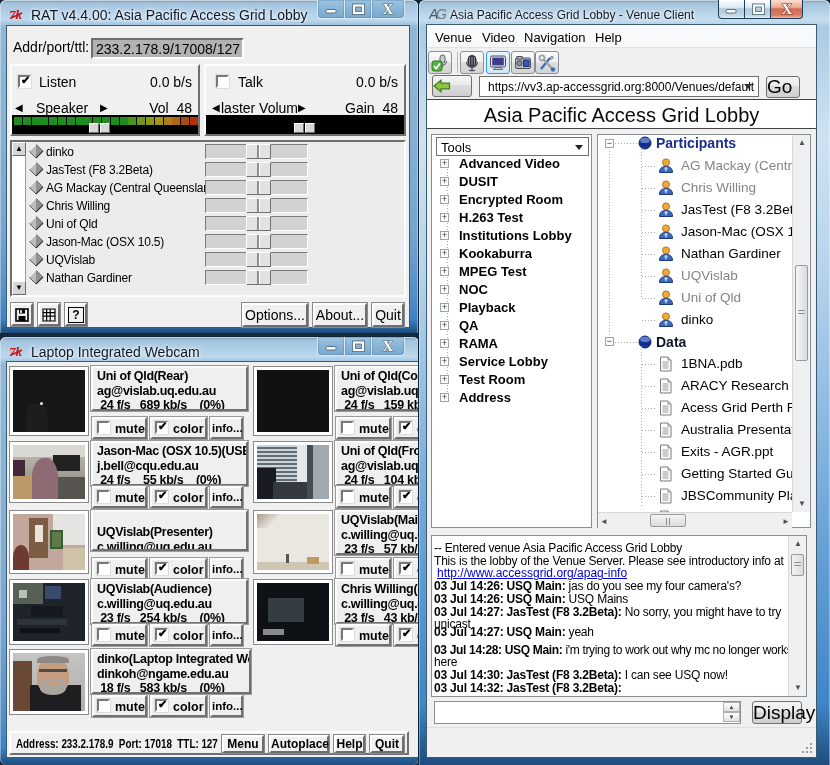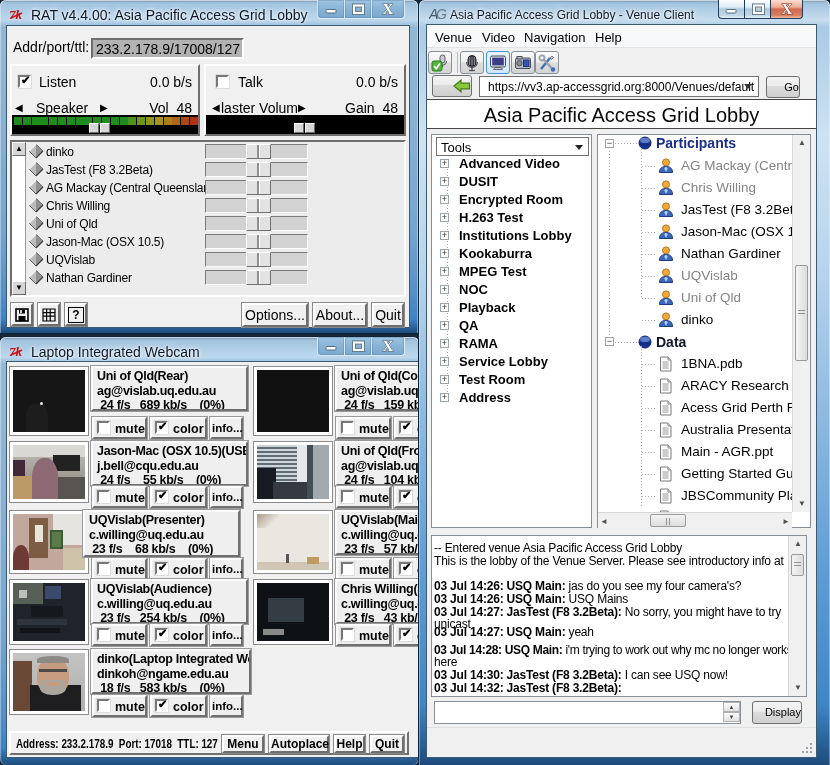--- a/index.html
+++ b/index.html
@@ -14,21 +14,21 @@
  background:linear-gradient(#fdfeff,#dcebf5 40%,#b0c9dd 50%,#c2d7e7 85%,#e3eff7)}
 .capi{height:19px;border:1px solid #d8ecf8;border-top:none;margin-left:-1px;display:flex;align-items:center;justify-content:center;background:linear-gradient(#9dc4e2,#85b1d4 60%,#7aa8cf);box-shadow:inset 0 0 0 1px rgba(60,100,140,.25)}
 .cap.cl{background:linear-gradient(#fcded2,#f0ab92 40%,#d06a52 50%,#d87e60 85%,#f0bfa8)}
 .winv{background:linear-gradient(180deg,#6d8ca6 0,#a3c3dd 3px,#c6ddee 20px,#a9cbe4 27px,#cfe2f1 18%,#b6d4ec 35%,#8cb9e0 55%,#5f9cd4 75%,#3f86c6 92%,#1d4c7c 100%)}
 .rp{border:2px solid;border-color:#fdfdfd #6f6f6f #6f6f6f #fdfdfd}
 .sp{border:2px solid;border-color:#6f6f6f #fdfdfd #fdfdfd #6f6f6f}
 .ck{position:absolute;width:13px;height:13px;background:#fff;border:2px solid;border-color:#777 #fff #fff #777;box-shadow:0 0 0 1px #ddd}
 .ck b{position:absolute;left:1px;top:-3px;font-size:11px;color:#000}
 .tbtn{position:absolute;background:#f0f0f0;border:2px solid;border-color:#fff #6e6e6e #6e6e6e #fff;box-shadow:0 0 0 1px #8a8a8a;
  font-size:14px;text-align:center;color:#000}
-.w7b{position:absolute;border:1px solid #707070;border-radius:3px;background:linear-gradient(#f4f4f4,#ebebeb 45%,#dcdcdc 46%,#cfcfcf);font-size:11px;text-align:right}
+.w7b{position:absolute;border:1px solid #707070;border-radius:3px;background:linear-gradient(#f4f4f4,#ebebeb 45%,#dcdcdc 46%,#cfcfcf);font-size:19px;text-align:left}
 .led{position:absolute;width:8px;height:8px}
 .sltrack{position:absolute;height:13px;background:#d2d2d2;border:1px solid;border-color:#7a7a7a #fff #fff #7a7a7a}
 .slh{position:absolute;width:24px;height:13px;background:#e2e2e2;border:1px solid;border-color:#fff #707070 #707070 #fff}
 .slh:before{content:"";position:absolute;left:10px;top:0;width:2px;height:13px;background:#909090;border-right:1px solid #fff}.t14{font-size:14px}
 .treeb{position:absolute;width:9px;height:9px;background:#fbfbfb;border:1px solid #9aa4ac;font-size:9px;line-height:7px;text-align:center;color:#333}
 .thumb{position:absolute;background:#fff;border:1px solid #8a8a8a;padding:3px}
 .thumb .im{position:relative;width:100%;height:100%;overflow:hidden}
 .ibox{position:absolute;background:#efefef;border:2px solid;border-color:#fbfbfb #707070 #707070 #fbfbfb;box-shadow:0 0 0 1px #9a9a9a;overflow:hidden}
 .ibox div{font-weight:bold;font-size:12.5px;letter-spacing:-0.3px;line-height:14.5px;padding-left:4px;white-space:nowrap}
 .cgrp{position:absolute;background:#efefef;border:2px solid;border-color:#fbfbfb #707070 #707070 #fbfbfb;box-shadow:0 0 0 1px #9a9a9a;font-weight:bold;font-size:12.5px}
@@ -114,21 +114,21 @@
         <div class="im">
           <div class="a" style="left:0;top:0;width:100%;height:100%;background:#c2a89c"></div>
           <div class="a" style="left:55%;top:0;width:45%;height:55%;background:#e6e4e0"></div>
           <div class="a" style="left:22%;top:8%;width:26%;height:70%;background:#7c5c42"></div>
           <div class="a" style="left:30%;top:20%;width:12%;height:30%;background:#e8e4da"></div>
           <div class="a" style="left:52%;top:28%;width:18%;height:34%;background:#5d7a4a;border:2px solid #3c5c34"></div>
           <div class="a" style="left:0;top:55%;width:22%;height:45%;background:#6e3a34;border-radius:50% 50% 0 0"></div>
           <div class="a" style="left:70%;top:60%;width:30%;height:40%;background:#cec2a8"></div>
         </div>
       </div>
-      <div class="ibox" style="left:76px;top:148px;width:157px;height:47px;padding-top:1px">
+      <div class="ibox" style="left:84px;top:148px;width:157px;height:41px;padding-top:13px">
         <div>UQVislab(Presenter)</div>
         <div>c.willing@uq.edu.au</div>
         <div>&nbsp;23 f/s&nbsp;&nbsp;&nbsp;&nbsp;68 kb/s&nbsp;&nbsp;&nbsp;&nbsp;(0%)</div>
       </div>
       <div class="cgrp" style="left:85px;top:196px;width:55px;height:22px">
         <div class="ck" style="left:3px;top:2px"></div>
         <div class="a" style="left:21px;top:3px">mute</div>
       </div>
       <div class="cgrp" style="left:143px;top:196px;width:57px;height:22px">
         <div class="ck" style="left:3px;top:2px">
@@ -689,21 +689,21 @@
             <path d="M10 1 v3 h3" fill="#d8d8d8" stroke="#8a8a8a"></path>
             <path d="M4.5 6h6 M4.5 8h6 M4.5 10h6 M4.5 12h6" stroke="#9a9a9a" stroke-width="1"></path>
           </svg></div>
         <div class="a" style="left:83px;top:287px;font-size:13.5px;color:#000;white-space:nowrap">Australia Presentatio</div>
         <div class="a" style="left:44px;top:317px;width:15px;height:1px;background-image:linear-gradient(90deg,#aaa 1px,transparent 1px);background-size:3px 1px"></div>
         <div class="a" style="left:60px;top:309px"><svg width="15" height="16" viewBox="0 0 15 16">
             <path d="M2.5 1 h7.5 l3 3 v11 h-10.5 z" fill="#fdfdfd" stroke="#7a7a7a"></path>
             <path d="M10 1 v3 h3" fill="#d8d8d8" stroke="#8a8a8a"></path>
             <path d="M4.5 6h6 M4.5 8h6 M4.5 10h6 M4.5 12h6" stroke="#9a9a9a" stroke-width="1"></path>
           </svg></div>
-        <div class="a" style="left:83px;top:309px;font-size:13.5px;color:#000;white-space:nowrap">Main - AGR.ppt</div>
+        <div class="a" style="left:83px;top:309px;font-size:13.5px;color:#000;white-space:nowrap">Exits - AGR.ppt</div>
         <div class="a" style="left:44px;top:339px;width:15px;height:1px;background-image:linear-gradient(90deg,#aaa 1px,transparent 1px);background-size:3px 1px"></div>
         <div class="a" style="left:60px;top:331px"><svg width="15" height="16" viewBox="0 0 15 16">
             <path d="M2.5 1 h7.5 l3 3 v11 h-10.5 z" fill="#fdfdfd" stroke="#7a7a7a"></path>
             <path d="M10 1 v3 h3" fill="#d8d8d8" stroke="#8a8a8a"></path>
             <path d="M4.5 6h6 M4.5 8h6 M4.5 10h6 M4.5 12h6" stroke="#9a9a9a" stroke-width="1"></path>
           </svg></div>
         <div class="a" style="left:83px;top:331px;font-size:13.5px;color:#000;white-space:nowrap">Getting Started Guid</div>
         <div class="a" style="left:44px;top:361px;width:15px;height:1px;background-image:linear-gradient(90deg,#aaa 1px,transparent 1px);background-size:3px 1px"></div>
         <div class="a" style="left:60px;top:353px"><svg width="15" height="16" viewBox="0 0 15 16">
             <path d="M2.5 1 h7.5 l3 3 v11 h-10.5 z" fill="#fdfdfd" stroke="#7a7a7a"></path>
@@ -729,20 +729,21 @@
       <div class="a" style="left:171px;top:487px;width:194px;height:16px;background:#f0f0f0;border-top:1px solid #d8d8d8">
         <div class="a" style="left:2px;top:4px;font-size:8px;color:#505050">◄</div>
         <div class="a" style="left:52px;top:1px;width:36px;height:13px;background:linear-gradient(#f4f4f4,#dcdcdc);border:1px solid #9a9a9a;border-radius:2px">
           <div style="margin:3px auto 0;width:4px;height:7px;border-left:1px solid #909090;border-right:1px solid #909090"></div>
         </div>
         <div class="a" style="right:2px;top:4px;font-size:8px;color:#505050">►</div>
       </div>
       <div class="a" style="left:4px;top:510px;width:376px;height:162px;background:#fff;border:1px solid #888e95;overflow:hidden" id="chat">
         <div class="a" style="left:2px;top:5.0px;font-size:12px;letter-spacing:-0.2px;white-space:nowrap">-- Entered venue Asia Pacific Access Grid Lobby</div>
         <div class="a" style="left:2px;top:17.7px;font-size:12px;letter-spacing:-0.2px;white-space:nowrap">This is the lobby of the Venue Server. Please see introductory info at</div>
+        <div class="a" style="left:5px;top:30.4px;font-size:12px;color:#0000d4;text-decoration:underline;white-space:nowrap">http://www.accessgrid.org/apag-info</div>
         <div class="a" style="left:2px;top:43.1px;font-size:12px;letter-spacing:-0.2px;white-space:nowrap"><b>03 Jul 14:26: USQ Main:</b> jas do you see my four camera's?</div>
         <div class="a" style="left:2px;top:55.8px;font-size:12px;letter-spacing:-0.2px;white-space:nowrap"><b>03 Jul 14:26: USQ Main:</b> USQ Mains</div>
         <div class="a" style="left:2px;top:68.5px;font-size:12px;letter-spacing:-0.2px;white-space:nowrap"><b>03 Jul 14:27: JasTest (F8 3.2Beta):</b> No sorry, you might have to try</div>
         <div class="a" style="left:2px;top:81.2px;font-size:12px;letter-spacing:-0.2px;white-space:nowrap">unicast</div>
         <div class="a" style="left:2px;top:89px;font-size:12px;letter-spacing:-0.2px;white-space:nowrap"><b>03 Jul 14:27: USQ Main:</b> yeah</div>
         <div class="a" style="left:2px;top:106.6px;font-size:12px;letter-spacing:-0.33px;white-space:nowrap"><b>03 Jul 14:28: USQ Main:</b> i'm trying to work out why mc no longer works</div>
         <div class="a" style="left:2px;top:119.3px;font-size:12px;letter-spacing:-0.2px;white-space:nowrap">here</div>
         <div class="a" style="left:2px;top:132.0px;font-size:12px;letter-spacing:-0.2px;white-space:nowrap"><b>03 Jul 14:30: JasTest (F8 3.2Beta):</b> I can see USQ now!</div>
         <div class="a" style="left:2px;top:144.7px;font-size:12px;letter-spacing:-0.2px;white-space:nowrap"><b>03 Jul 14:32: JasTest (F8 3.2Beta):</b></div>
       </div>

